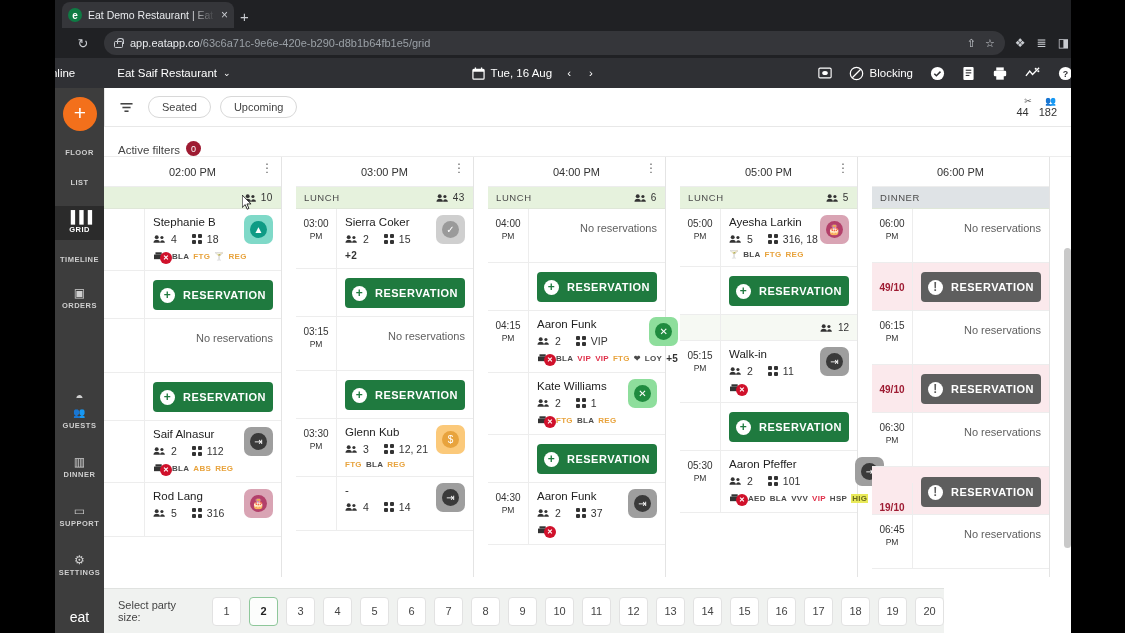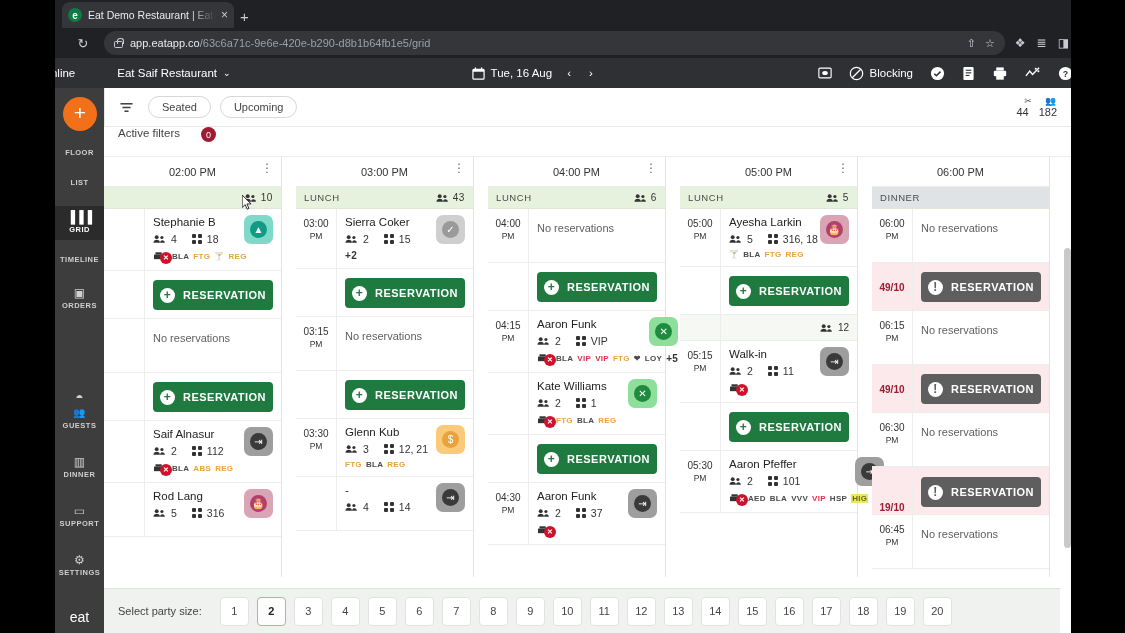--- a/index.html
+++ b/index.html
@@ -65,22 +65,22 @@
   .search-in input { border:none; outline:none; font-size:11.5px; color:#333; width:180px;
     font-family:"Liberation Sans", sans-serif; background:transparent; }
   .vdiv { width:1px; height:39px; background:#e8e8e8; }
   .filt-ic { margin:0 14px; cursor:pointer; }
   .pill { border:1px solid #d8d8d8; border-radius:14px; padding:4px 13px; font-size:11px;
     color:#444; margin-right:9px; cursor:pointer; background:#fff; }
   .stats { margin-left:auto; padding-right:14px; text-align:center; font-size:10.5px; color:#333; }
   .stats .row1 { display:flex; gap:14px; justify-content:flex-end; color:#555; font-size:9px; }
   .stats .row2 { display:flex; gap:10px; justify-content:flex-end; font-size:11px; }
 
-  .afilters { height:30px; border-bottom:1px solid #ededed; display:flex; align-items:flex-start;
-    padding-left:14px; gap:21px; font-size:11.5px; color:#444; }
+  .afilters { height:30px; border-bottom:1px solid #ededed; display:flex; align-items:flex-end;
+    padding-left:14px; gap:6px; font-size:11.5px; color:#444; }
   .badge0 { background:#9e1b32; color:#fff; border-radius:50%; width:15px; height:15px;
     font-size:9px; display:flex; align-items:center; justify-content:center; }
 
   
   .grid { position:relative; height:420px; overflow:hidden; }
   .col { position:absolute; top:0; width:178px; height:420px; border-right:1px solid #e4e4e4; }
   .colhdr { height:30px; display:flex; align-items:center; justify-content:center;
     position:relative; font-size:11px; color:#333; background:#fff; border-bottom:1px solid #ededed; }
   .kebab { position:absolute; right:8px; top:7px; color:#666; font-size:12px; line-height:8px; cursor:pointer; letter-spacing:0; }
   .shiftbar { height:22px; display:flex; align-items:center; padding:0 8px; font-size:9.5px;
@@ -88,21 +88,21 @@
   .shiftbar.dinner { background:#dfe3e6;text-align:center; }
   .shiftbar .cnt { margin-left:auto; display:flex; align-items:center; gap:4px; font-size:10px; color:#333; }
   .slots { position:relative; }
   .slot { display:flex; border-bottom:1px solid #ededed; min-height:54px; }
   .slottime { flex:0 0 41px; border-right:1px solid #ededed; text-align:center; padding-top:8px;
     font-size:10px; color:#333; line-height:13px; }
   .slottime .ampm { font-size:8.5px; }
   .slotbody { flex:1; position:relative; padding:7px 8px; }
   .slot.pink { background:#fbe9ec; }
   .slot.pink .slottime { color:#9e1b32; font-weight:bold; padding-top:18px; }
-  .noresv { font-size:11px; color:#5f5f5f; padding-top:6px; }
+  .noresv { font-size:11px; color:#5f5f5f; padding-top:6px;text-align:right; }
 
   .card { position:relative; }
   .cname { font-size:11.5px; color:#222; margin-bottom:5px; }
   .cmeta { display:flex; align-items:center; gap:5px; font-size:10.5px; color:#333; margin-bottom:5px; }
   .cmeta .sep { width:5px; }
   .ctags { display:flex; align-items:center; gap:4px; flex-wrap:nowrap; font-size:8px; font-weight:bold; letter-spacing:.3px; }
   .tg { white-space:nowrap; }
   .tg.bla { color:#4a4a4a; } .tg.ftg { color:#e8a33d; } .tg.reg { color:#e8a33d; }
   .tg.vip { color:#e0304a; } .tg.abs { color:#e8a33d; } .tg.loy { color:#4a4a4a; }
   .tg.aed { color:#4a4a4a; } .tg.vvv { color:#4a4a4a; } .tg.hsp { color:#4a4a4a; }
@@ -124,21 +124,21 @@
   .tbl-ic { width:10px; height:10px; display:grid; grid-template-columns:1fr 1fr; gap:1.5px; }
   .tbl-ic i { background:#333; border-radius:1px; }
   .chip { width:12px; height:12px; border-radius:50%; display:inline-flex; align-items:center;
     justify-content:center; font-size:7px; color:#fff; }
 
   
   .vscroll { position:absolute; right:0; top:160px; width:7px; height:300px; background:#c9c9c9; border-radius:4px; }
   .hscroll { position:absolute; left:515px; bottom:2px; width:180px; height:6px; background:#b9b9b9; border-radius:4px; }
 
   
-  .partybar { position:absolute; left:104px; top:588px; width:956px; height:45px; background:#f0f2f0;
+  .partybar { position:absolute; left:104px; top:588px; width:840px; height:45px; background:#f0f2f0;
     display:flex; align-items:center; padding-left:14px; gap:10px; border-top:1px solid #e0e2e0; }
   .partylbl { font-size:11px; color:#444; margin-right:8px; }
   .psz { width:29px; height:29px; background:#fff; border:1px solid #e2e2e2; border-radius:4px;
     display:flex; align-items:center; justify-content:center; font-size:11px; color:#444; cursor:pointer; }
   .psz.sel { border:1.5px solid #8ec79a; background:#fcfdfc; font-weight:bold; color:#222; }
 
   .rightblack { position:absolute; right:0; top:0; width:54px; height:633px; background:#000; }
   .leftblack { position:absolute; left:0; top:0; width:55px; height:633px; background:#000; }
   .cursor { position:absolute; left:242px; top:195px; width:11px; height:16px; z-index:30; }
 </style>

